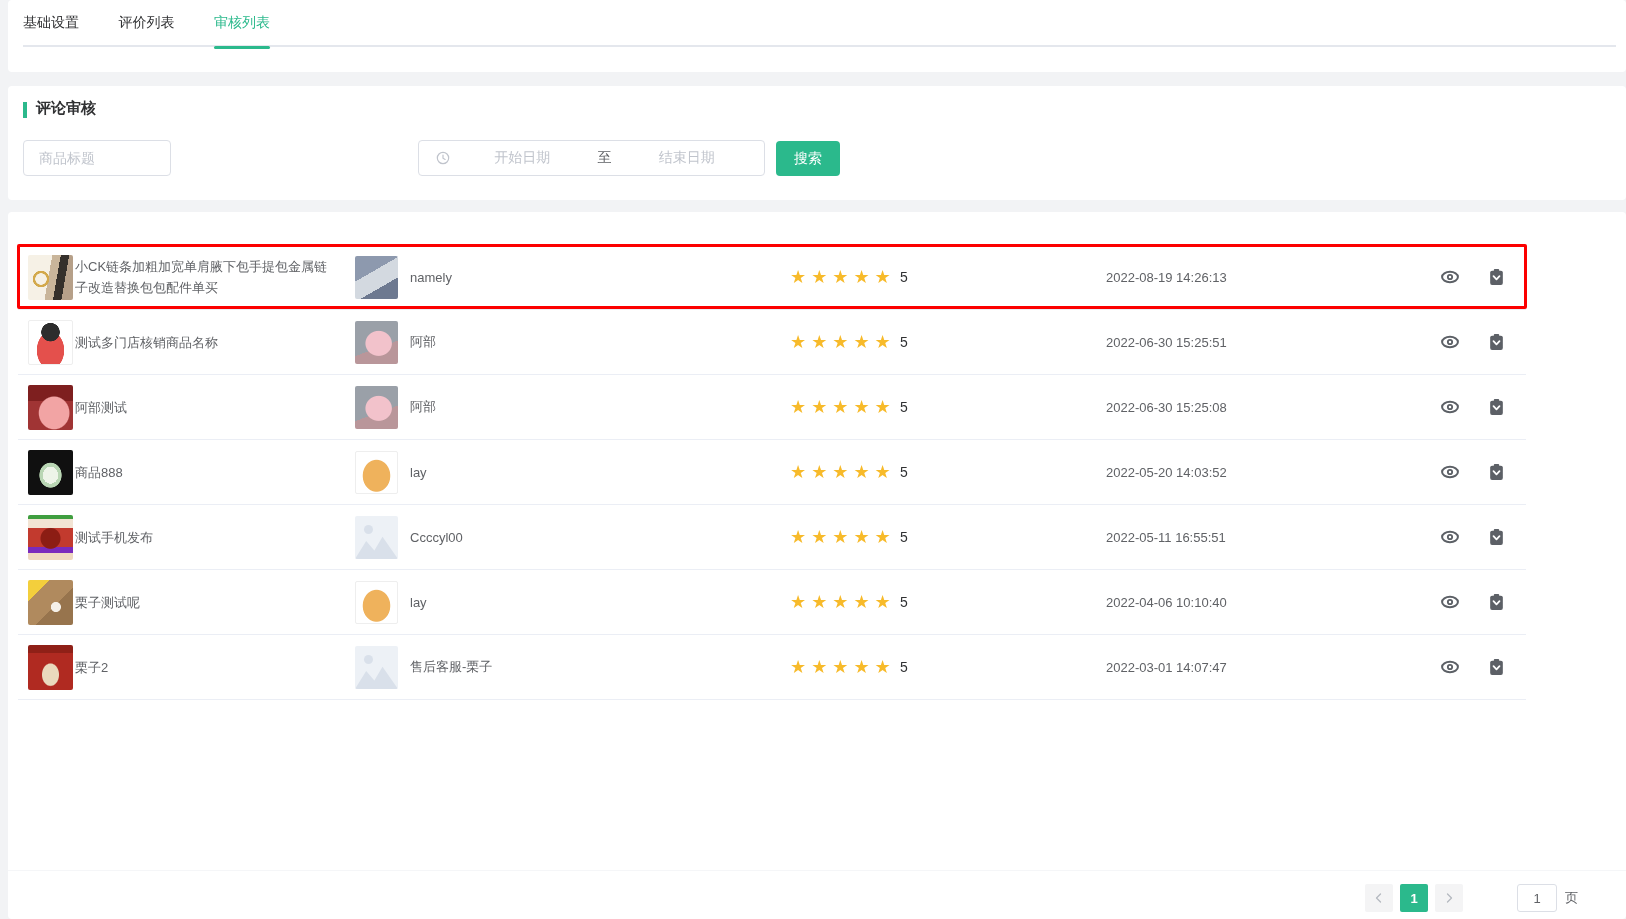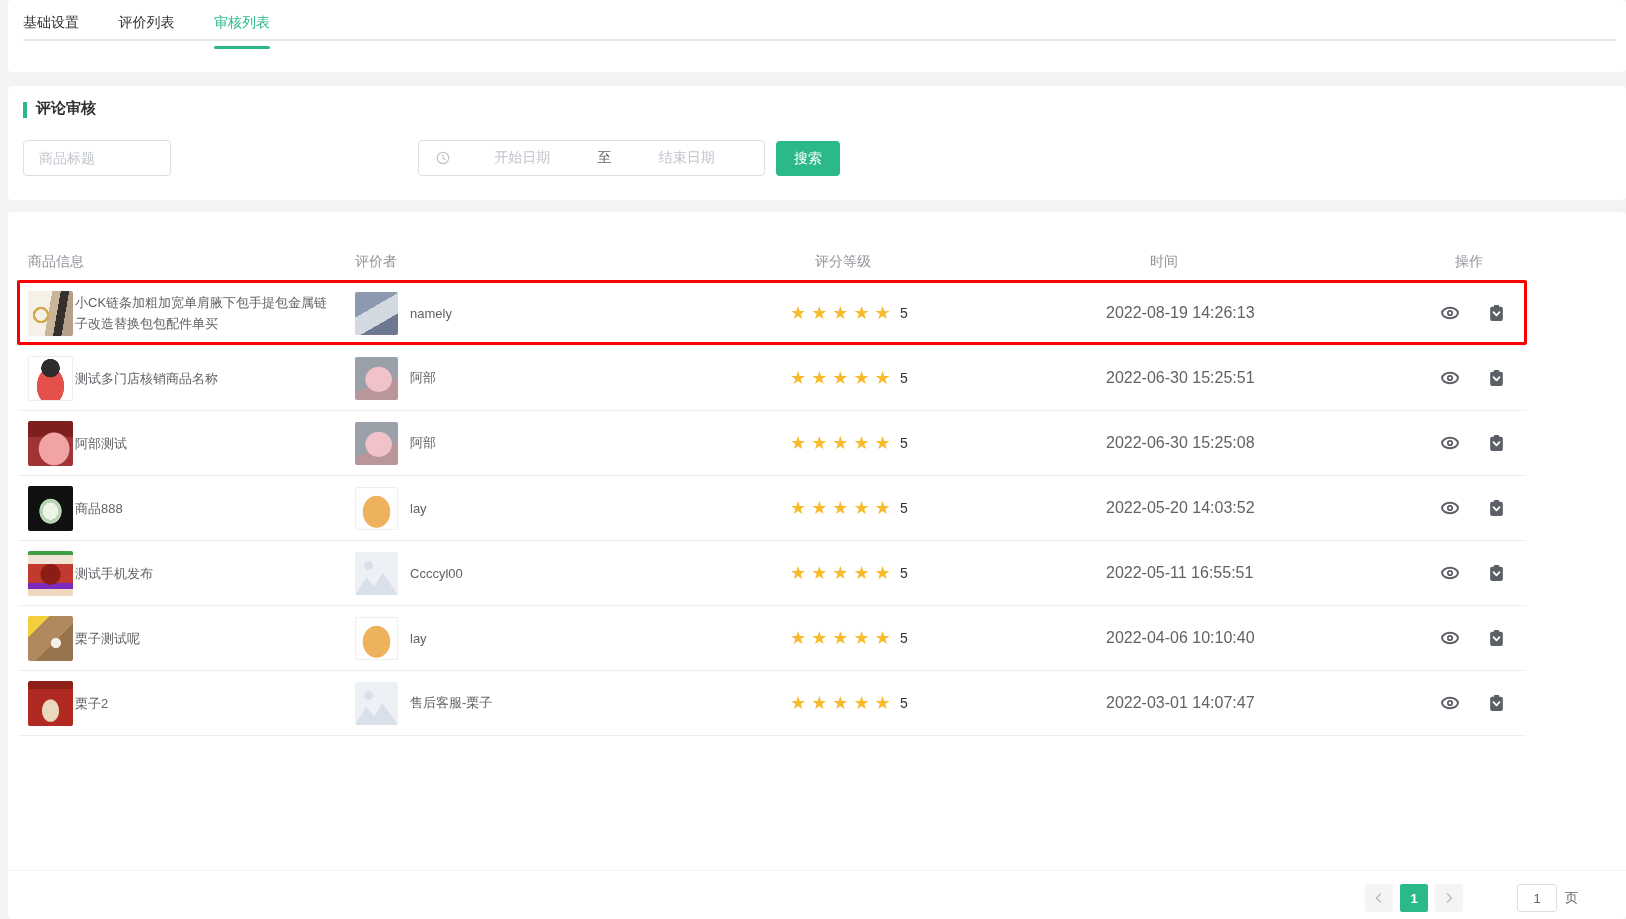--- a/index.html
+++ b/index.html
@@ -8,21 +8,21 @@
     position:relative;
     background:#f2f3f5;
     font-family:"Liberation Sans","DejaVu Sans",sans-serif;
     overflow:hidden;
     color:#606266;
   }
   .card { position:absolute; left:8px; width:1618px; background:#fff; border-radius:4px; }
 
   
   .card-tabs { top:0; height:72px; }
-  .tabbar { position:absolute; left:15px; right:10px; top:0; height:41px; border-bottom:2px solid #e4e7ed; }
+  .tabbar { position:absolute; left:15px; right:10px; top:0; height:47px; border-bottom:2px solid #e4e7ed; }
   .tab { position:relative; display:inline-block; line-height:45px; height:47px; margin-right:35px;
          font-size:14px; color:#303133; cursor:pointer; }
   .tab.active { color:#2bb98c; }
   .tab.active::after { content:''; position:absolute; left:0; right:0; bottom:-2px; height:3px;
          background:#2bb98c; border-radius:2px; }
 
   
   .card-filter { top:86px; height:114px; }
   .section-title { position:absolute; top:13px; left:15px; display:flex; align-items:flex-end; }
   .title-bar { width:4px; height:16px; background:#2bb98c; margin-right:9px; }
@@ -62,21 +62,21 @@
           background:#eee; overflow:hidden; }
   .ptitle { position:absolute; left:57px; top:50%; transform:translateY(-50%); width:258px;
           font-size:13px; line-height:21px; color:#606266; }
   .avatar { position:absolute; left:337px; top:11px; width:43px; height:43px; border-radius:2px;
           background:#eee; overflow:hidden; }
   .rname { position:absolute; left:392px; top:50%; transform:translateY(-50%); font-size:13px; color:#606266; }
   .stars { position:absolute; left:772px; top:50%; transform:translateY(-50%); letter-spacing:5px; }
   .star { font-size:18px; color:#e8e8e8; }
   .star.on { color:#f7ba2a; }
   .rnum { position:absolute; left:882px; top:50%; transform:translateY(-50%); font-size:14px; color:#303133; }
-  .rtime { position:absolute; left:1088px; top:50%; transform:translateY(-50%); font-size:16px; color:#606266; }
+  .rtime { position:absolute; left:1088px; top:50%; transform:translateY(-50%); font-size:13px; color:#606266; }
   .act { position:absolute; top:50%; transform:translateY(-50%); background:none; border:none;
          cursor:pointer; padding:2px; display:flex; }
   .act-view  { left:1420px; }
   .act-audit { left:1467px; }
 
   
   .img-gold-chain-bag { background:
       radial-gradient(circle at 13px 24px, rgba(0,0,0,0) 0 5.5px, #d3a94c 6px 8px, rgba(0,0,0,0) 8.5px),
       linear-gradient(100deg, #f6f1e6 0 46%, #c9b59a 46% 62%, #35302b 62% 78%, #b6a089 78%); }
   .img-cartoon-doll { background:
@@ -160,27 +160,20 @@
     <span class="ph">开始日期</span>
     <span class="sep">至</span>
     <span class="ph">结束日期</span>
   </div>
 
   <button class="btn-search">搜索</button>
 </div>
 
 <div class="card card-table">
   <div class="table-region">
-    <div class="thead">
-      <span class="th-product">商品信息</span>
-      <span class="th-reviewer">评价者</span>
-      <span class="th-rating">评分等级</span>
-      <span class="th-time">时间</span>
-      <span class="th-action">操作</span>
-    </div>
     <div id="tbody">
   <div class="trow highlighted">
     <div class="pimg img-gold-chain-bag"></div>
     <div class="ptitle">小CK链条加粗加宽单肩腋下包手提包金属链子改造替换包包配件单买</div>
     <div class="avatar av-cat"></div>
     <div class="rname">namely</div>
     <div class="stars"><span class="star on">★</span><span class="star on">★</span><span class="star on">★</span><span class="star on">★</span><span class="star on">★</span></div>
     <div class="rnum">5</div>
     <div class="rtime">2022-08-19 14:26:13</div>
     <button class="act act-view">

